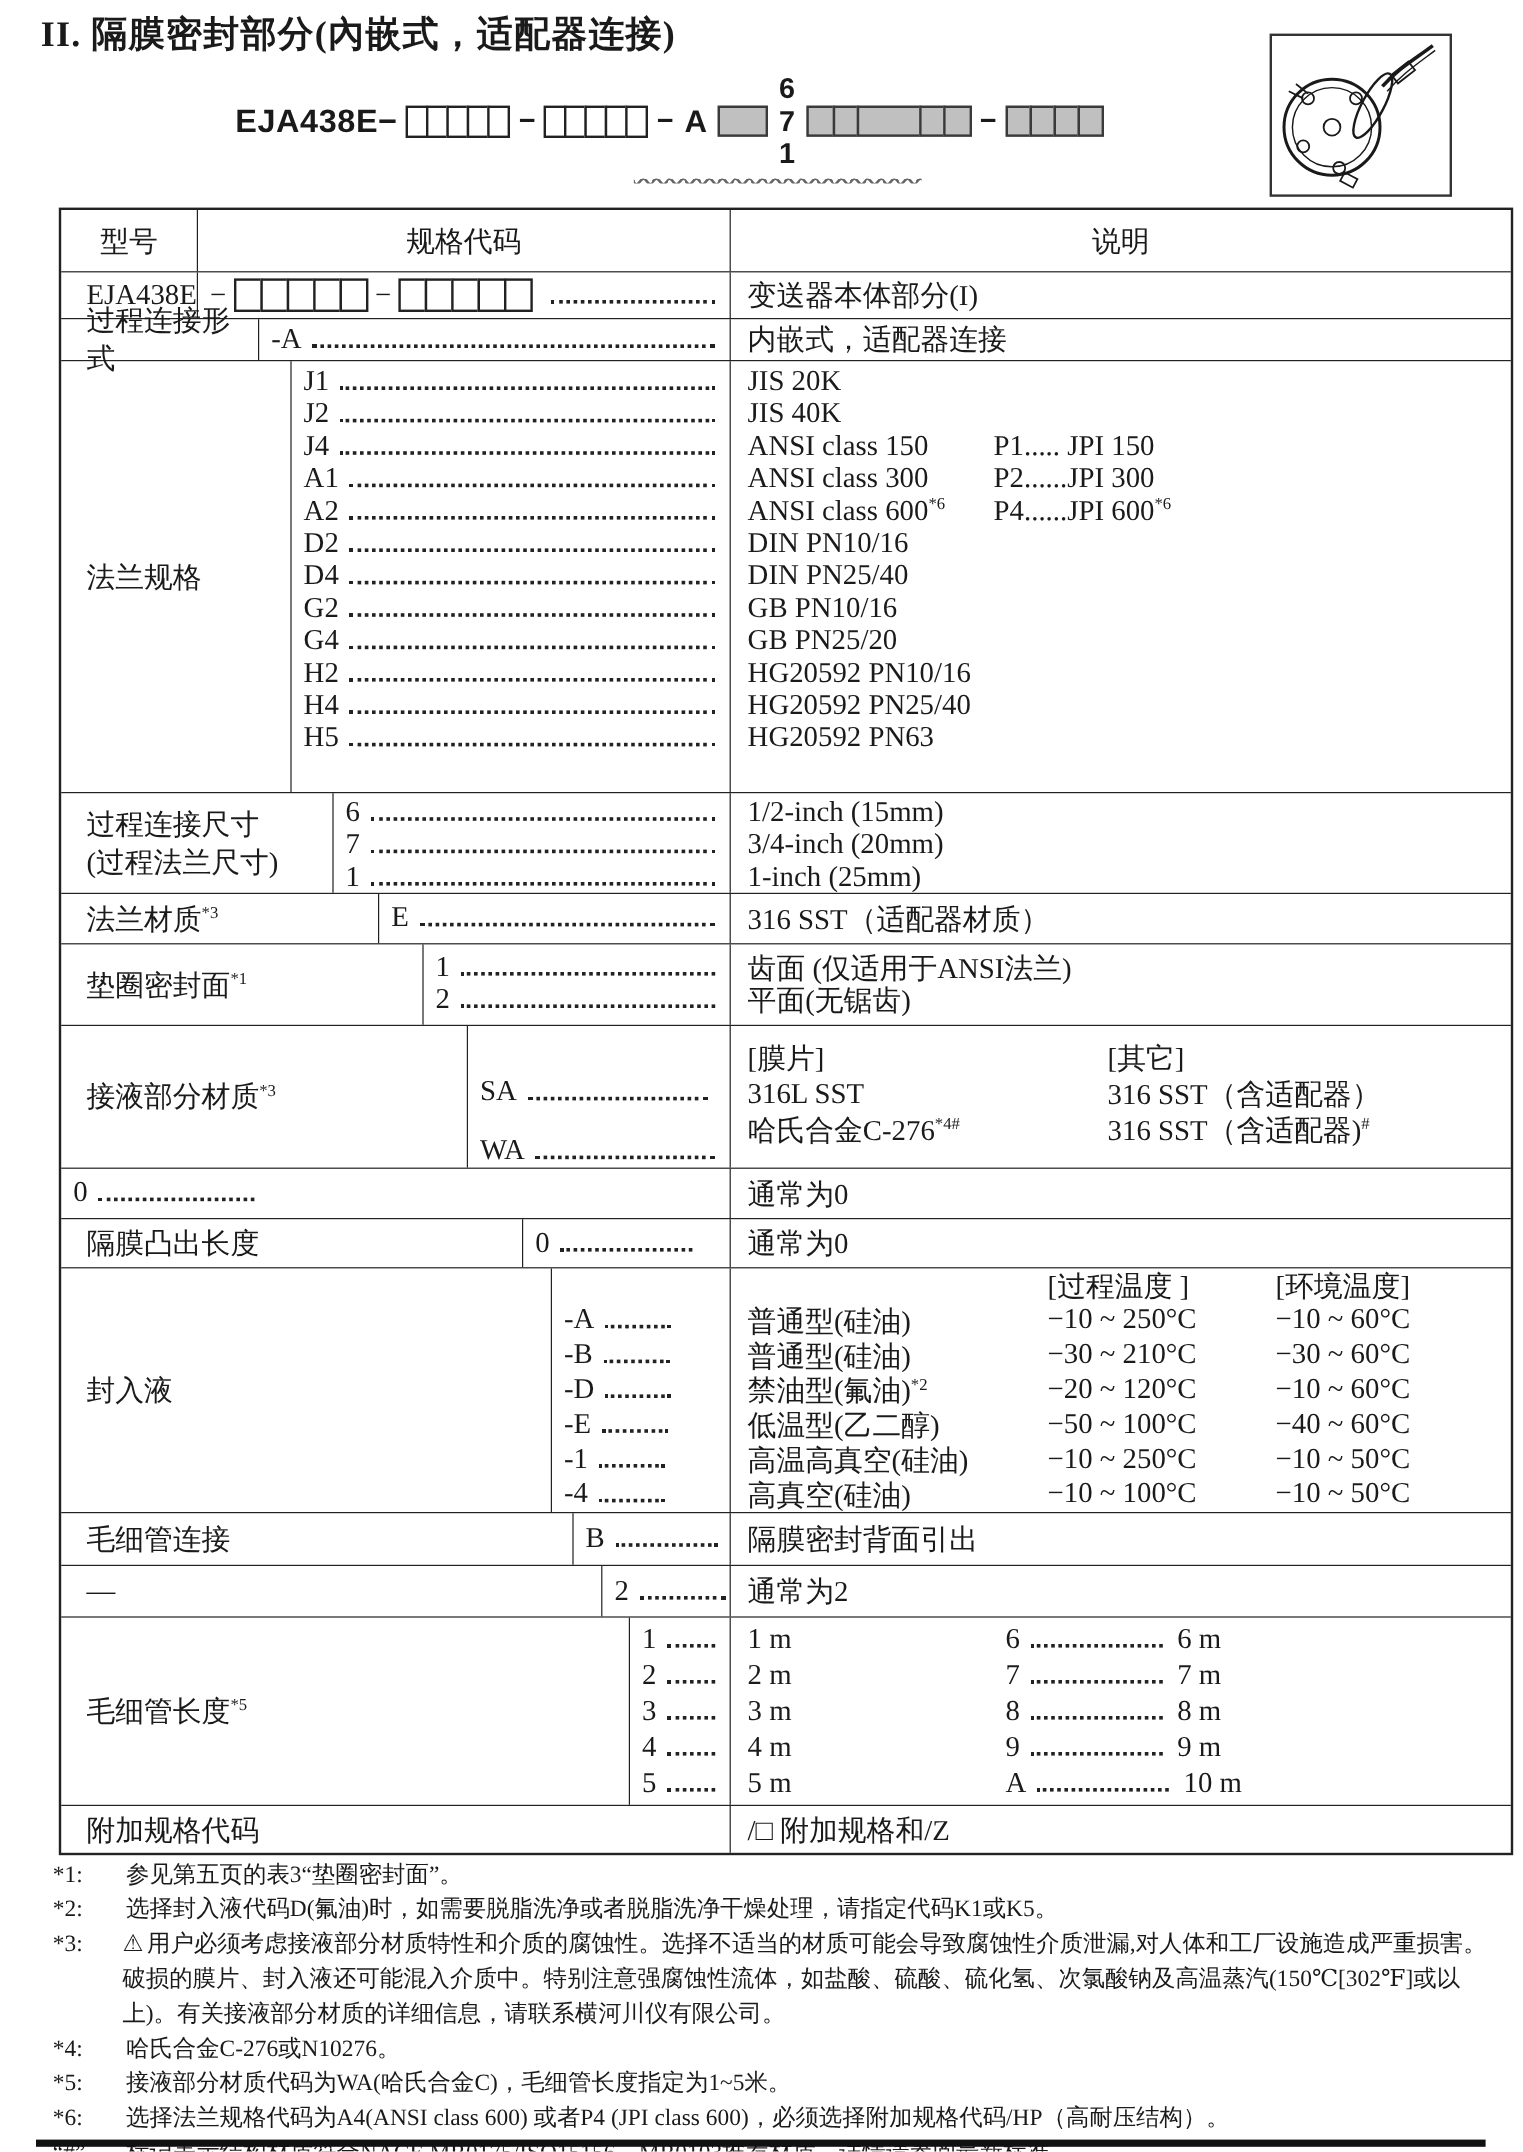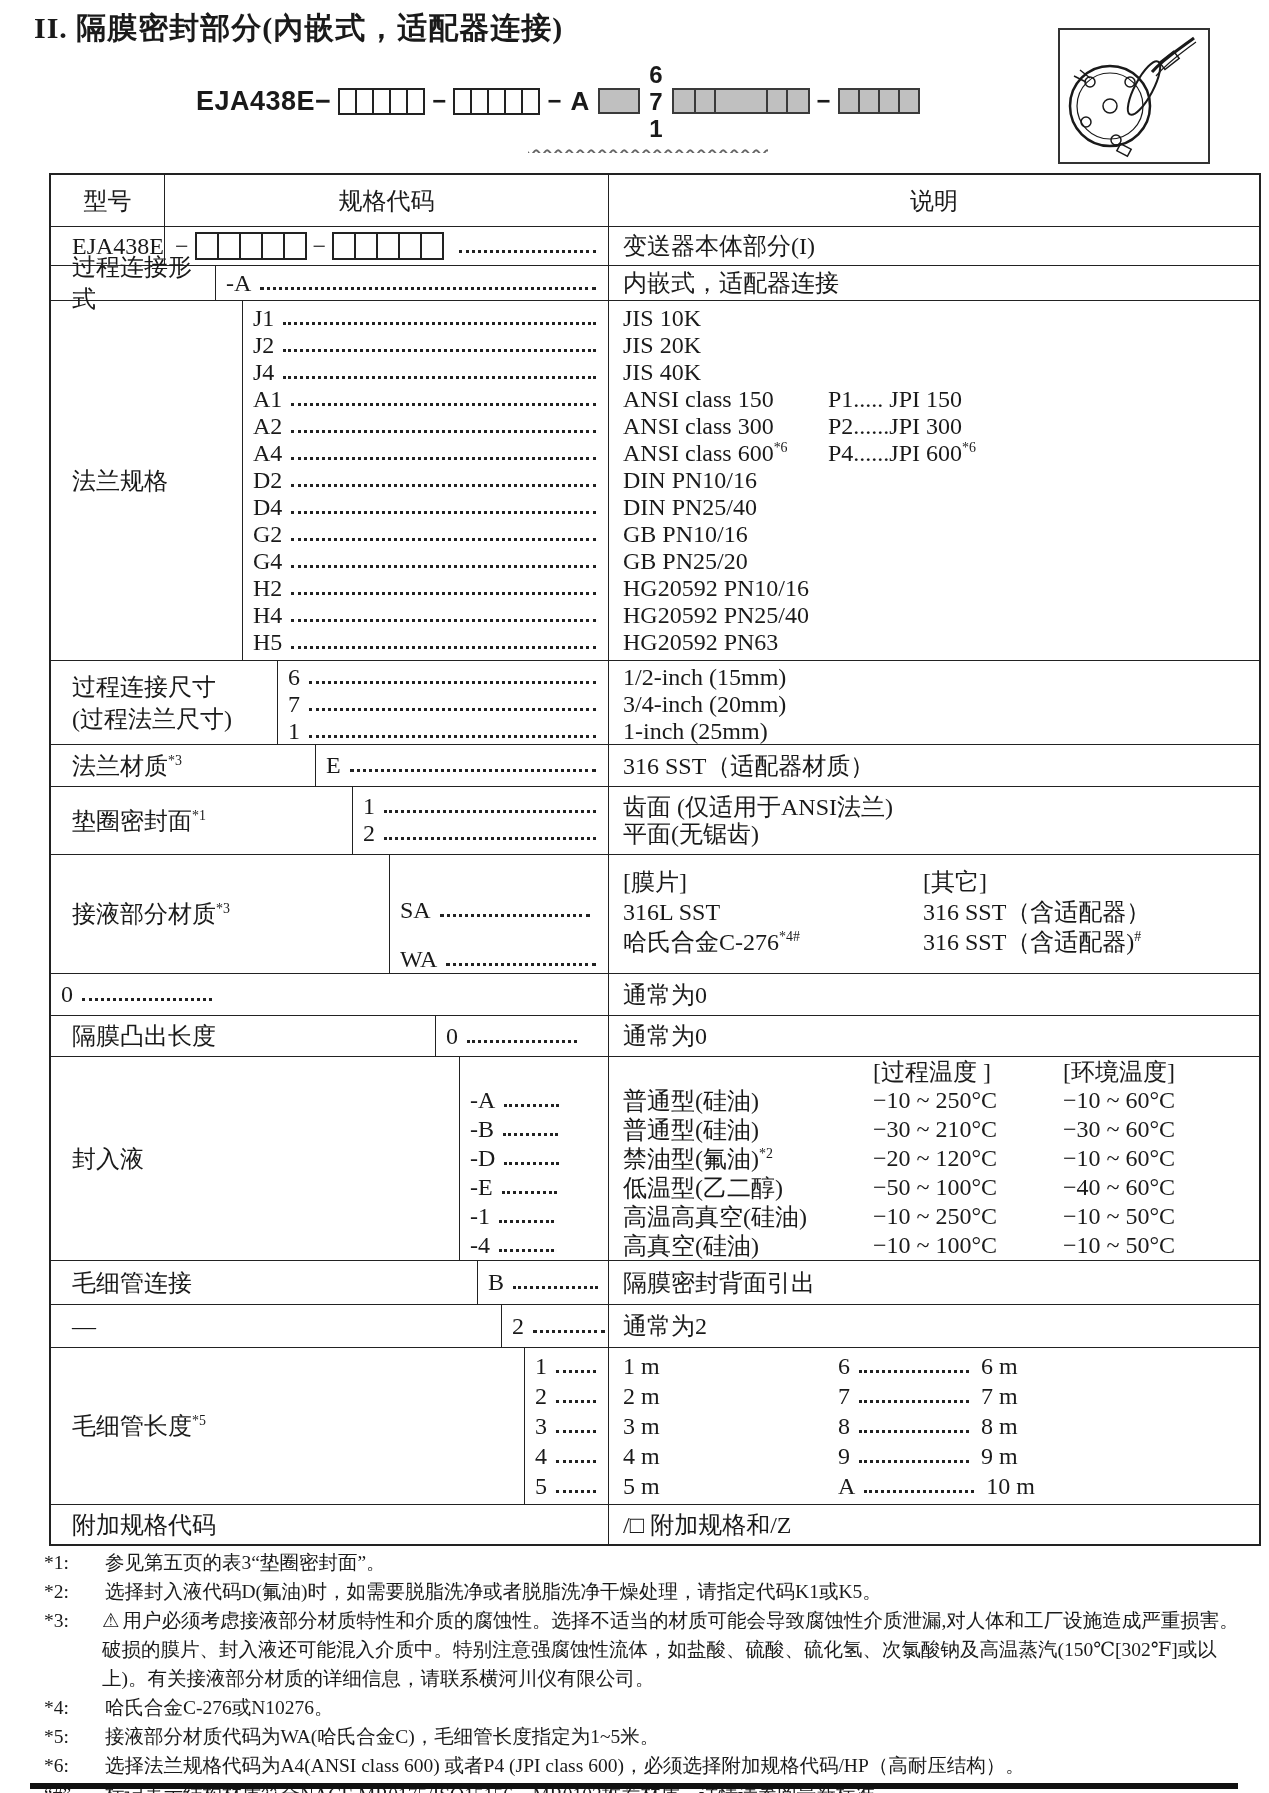--- a/index.html
+++ b/index.html
@@ -205,24 +205,20 @@
         </div>
           <div class="line h27">
           <span>A1</span>
           <span class="lead"></span>
         </div>
           <div class="line h27">
           <span>A2</span>
           <span class="lead"></span>
         </div>
           <div class="line h27">
-          <span>A4</span>
-          <span class="lead"></span>
-        </div>
-          <div class="line h27">
           <span>D2</span>
           <span class="lead"></span>
         </div>
           <div class="line h27">
           <span>D4</span>
           <span class="lead"></span>
         </div>
           <div class="line h27">
           <span>G2</span>
           <span class="lead"></span>
@@ -239,24 +235,20 @@
           <span>H4</span>
           <span class="lead"></span>
         </div>
           <div class="line h27">
           <span>H5</span>
           <span class="lead"></span>
         </div>
         </div>
       <div class="cell desc stack pt4">
 
-      <div class="line h27">
-          <span class="dcol1"><span>JIS 10K</span><sup></sup></span>
-          <span><span></span><sup></sup></span>
-        </div>
           <div class="line h27">
           <span class="dcol1"><span>JIS 20K</span><sup></sup></span>
           <span><span></span><sup></sup></span>
         </div>
           <div class="line h27">
           <span class="dcol1"><span>JIS 40K</span><sup></sup></span>
           <span><span></span><sup></sup></span>
         </div>
           <div class="line h27">
           <span class="dcol1"><span>ANSI class 150</span><sup></sup></span>

